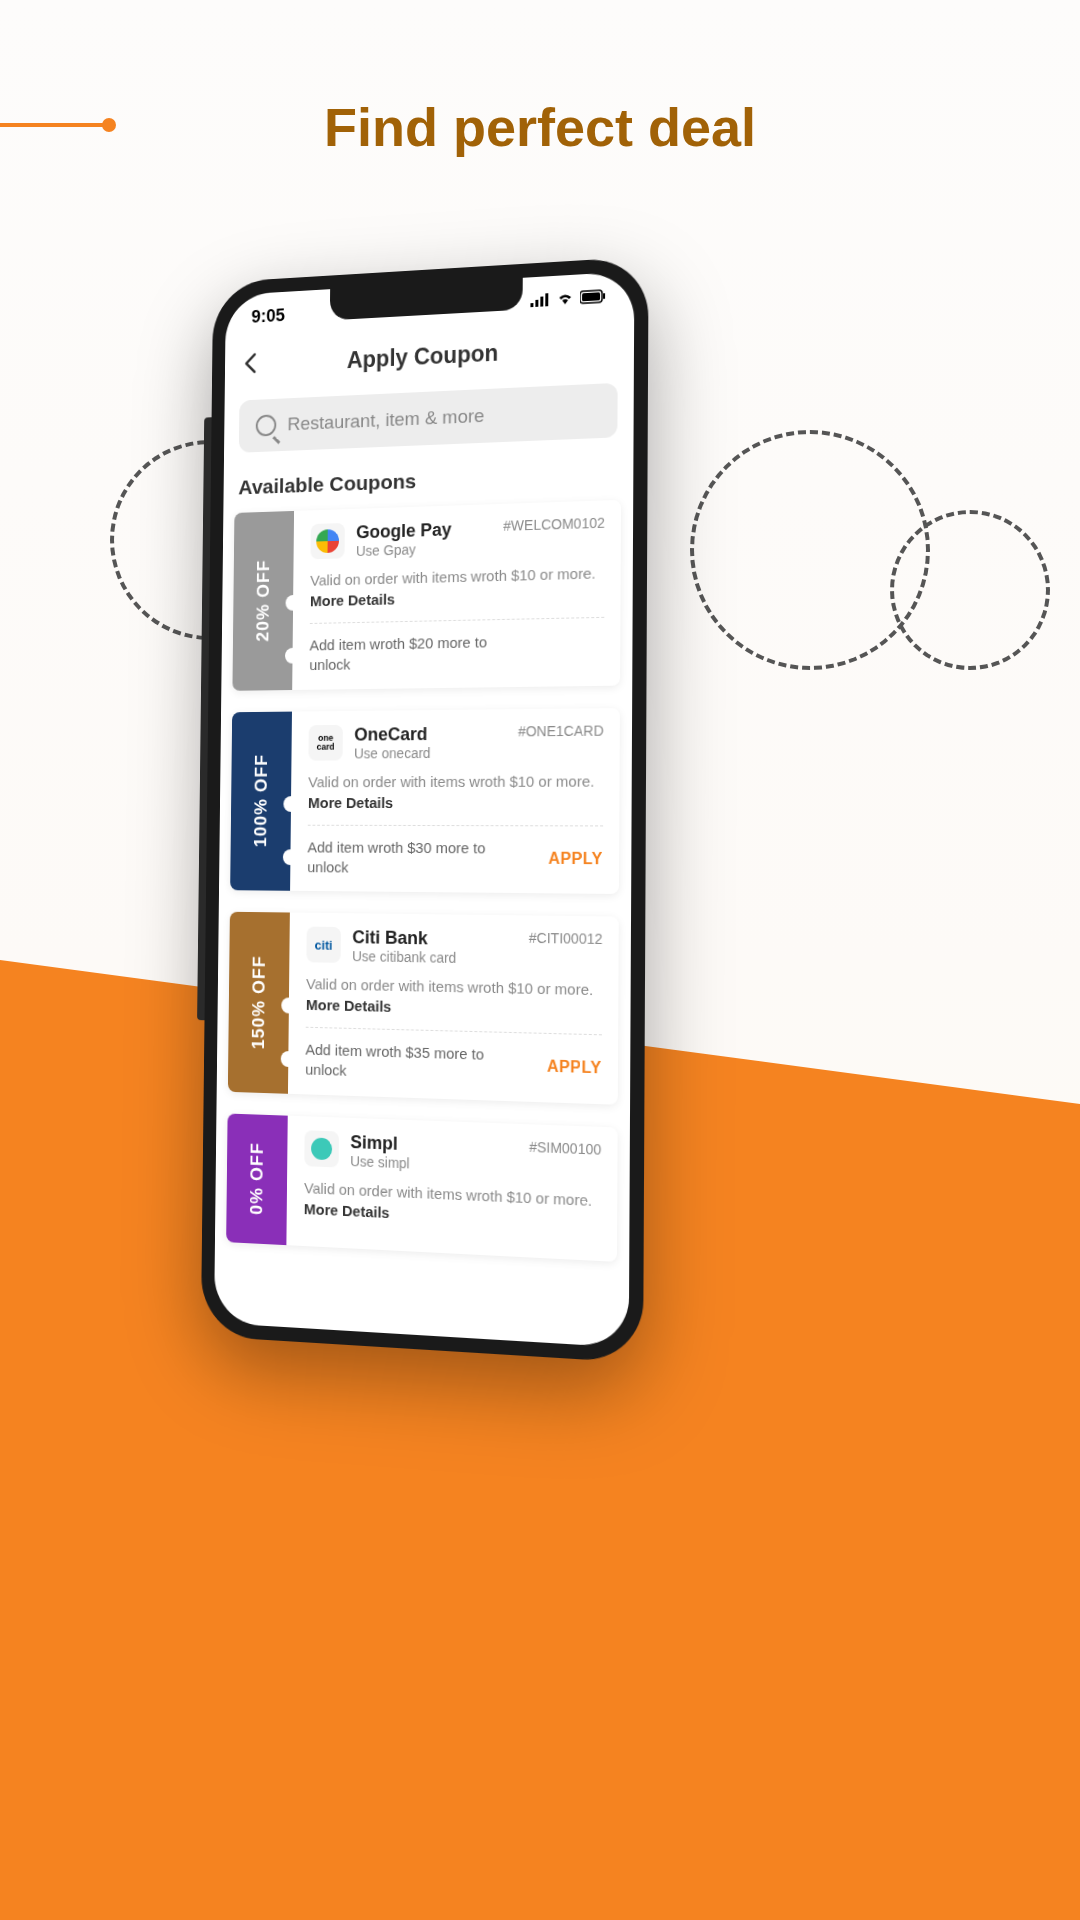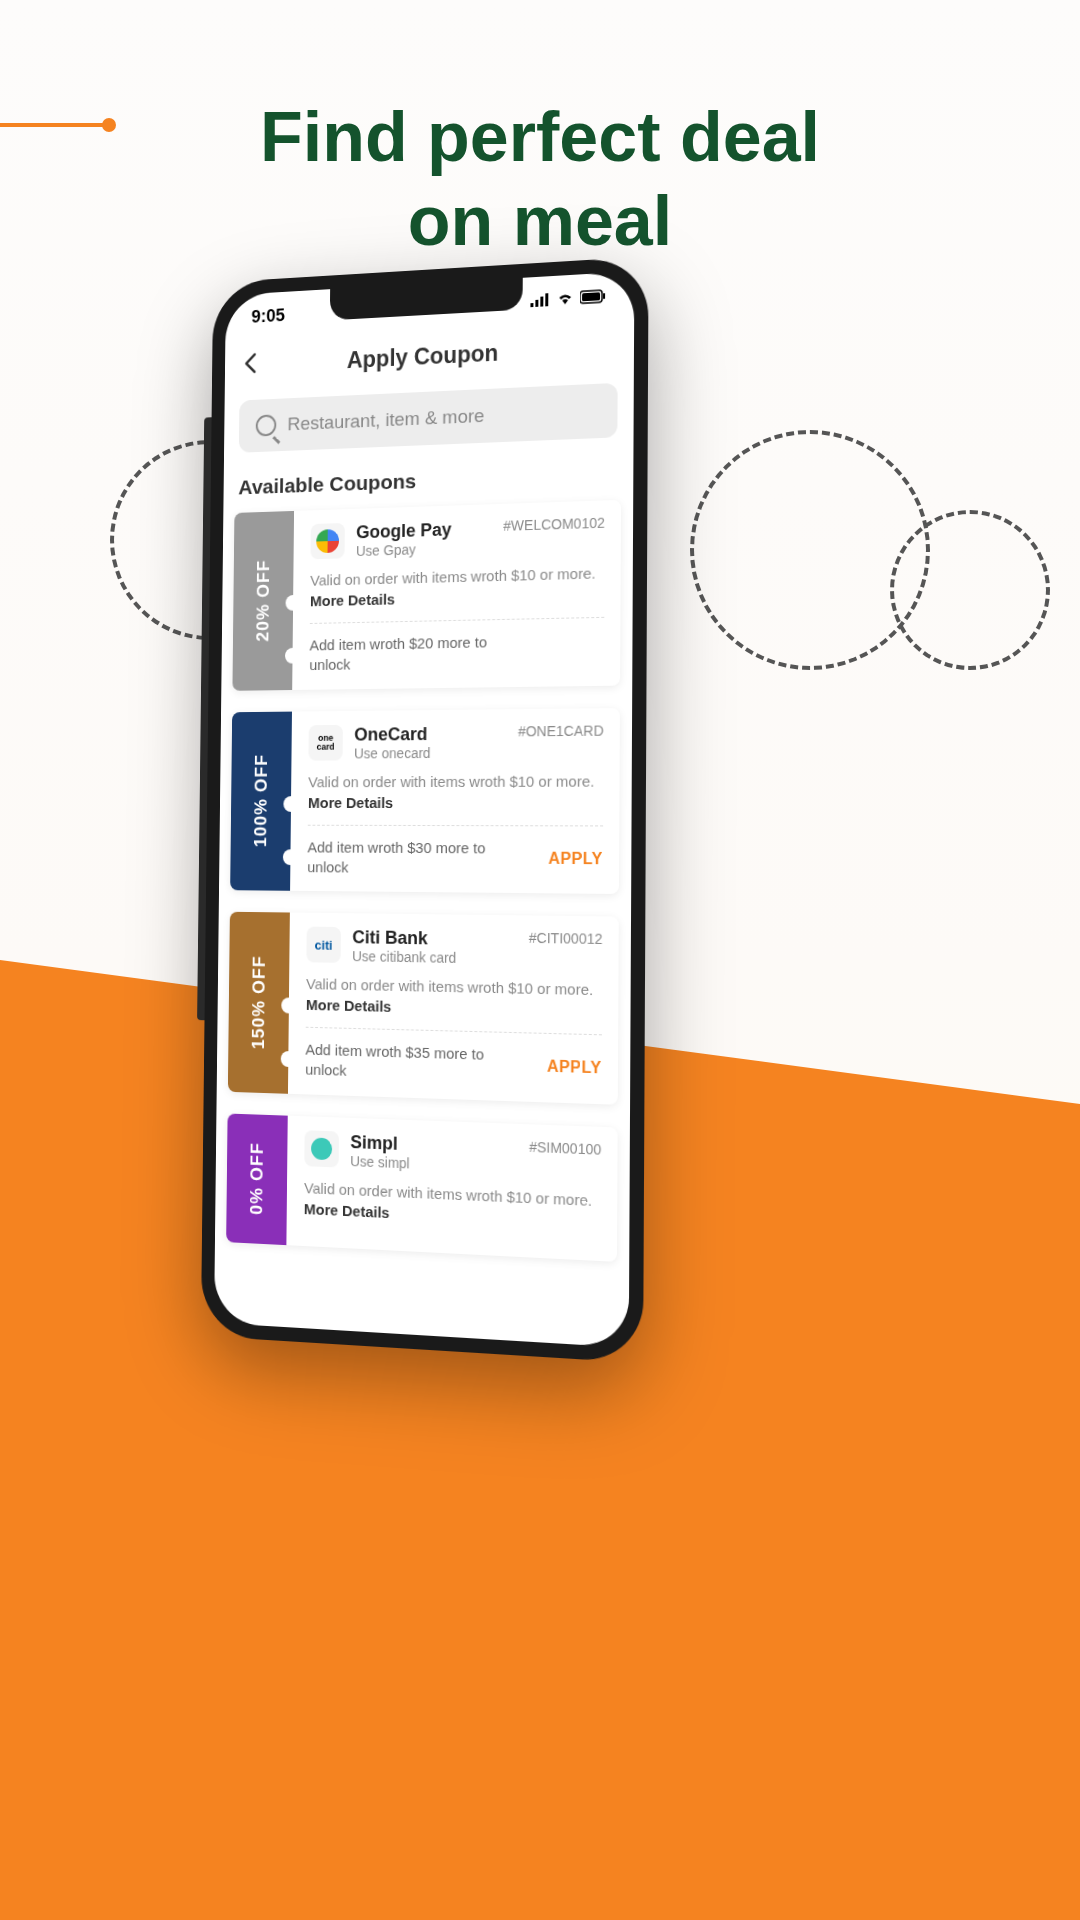--- a/index.html
+++ b/index.html
@@ -18,23 +18,23 @@
   height: 960px;
   background: #f58320;
   clip-path: polygon(0 0, 100% 15%, 100% 100%, 0 100%);
 }
 .headline {
   position: absolute;
   top: 95px;
   left: 0;
   right: 0;
   text-align: center;
-  font-size: 70px;
+  font-size: 54px;
   font-weight: 800;
-  color: #14532d;
+  color: #a16207;
   line-height: 1.2;
 }
 .accent-line {
   position: absolute;
   top: 123px;
   left: 0;
   width: 110px;
   height: 4px;
   background: #f58320;
 }
@@ -231,21 +231,20 @@
 
 <div class="bg-orange"></div>
 <div class="accent-line"></div>
 <div class="accent-dot"></div>
 <div class="dashed-circle dc1"></div>
 <div class="dashed-circle dc2"></div>
 <div class="dashed-circle dc3"></div>
 
 <div class="headline">
   <span>Find perfect deal</span><br>
-  <span>on meal</span>
 </div>
 
 <div class="phone">
   <div class="phone-side"></div>
   <div class="screen">
     <div class="notch"></div>
 
     <div class="status-bar">
       <span>9:05</span>
       <div class="status-icons">

